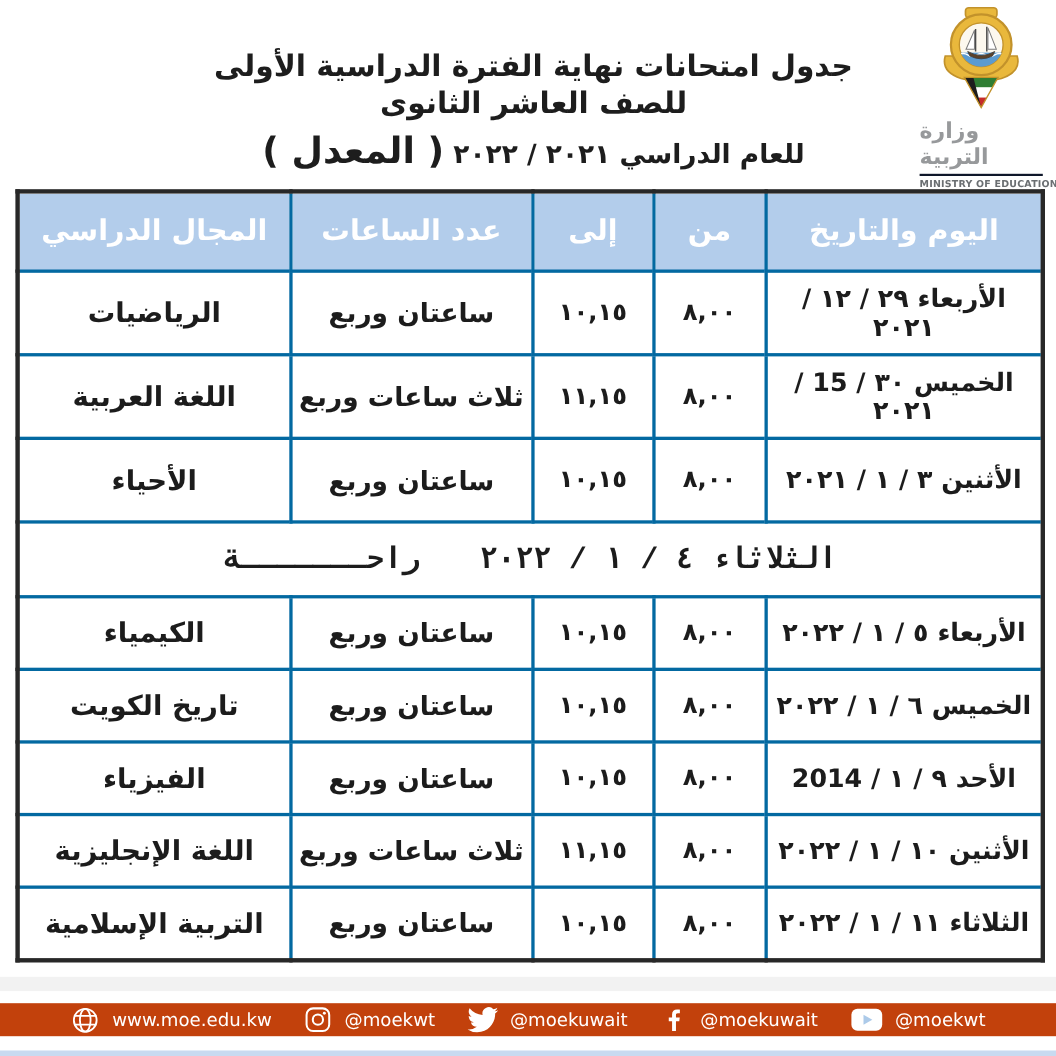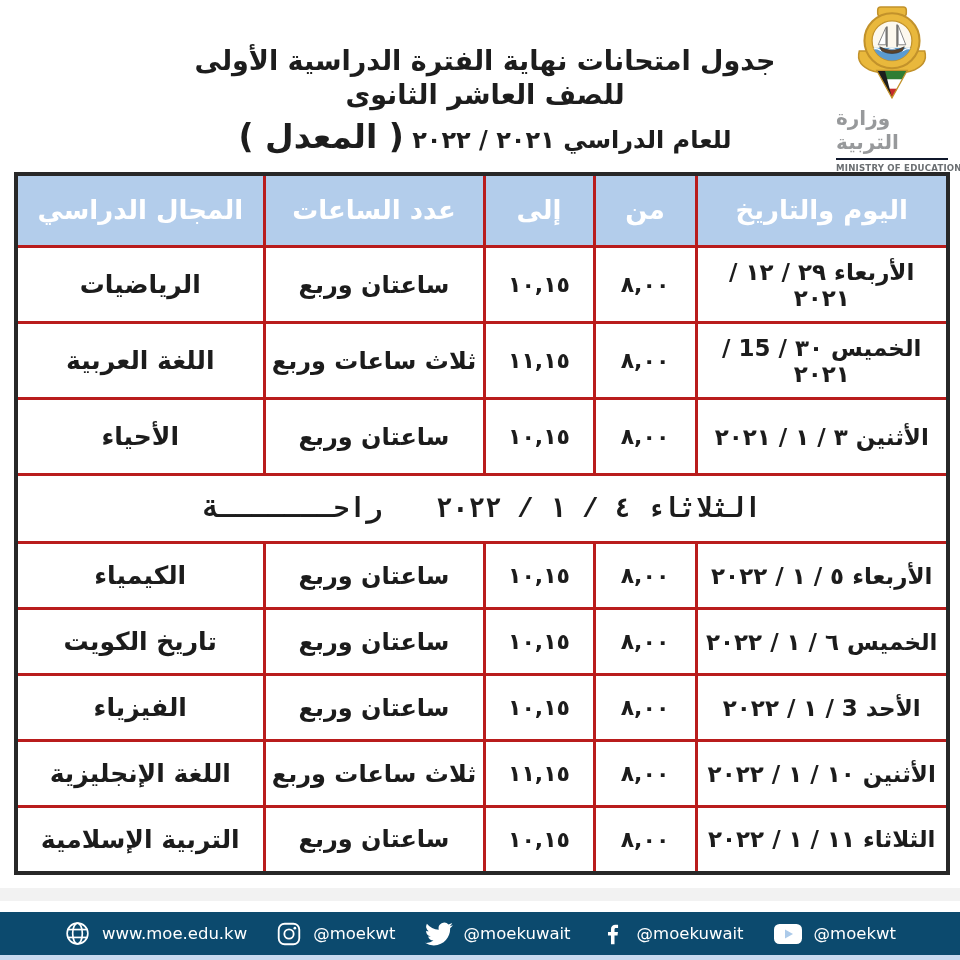--- a/index.html
+++ b/index.html
@@ -39,21 +39,21 @@
   .muadal { font-size: 33px; font-weight: bold; }
 
   
   table.schedule {
     width: 932px; margin: 16px 14px 0;
     border-collapse: collapse; table-layout: fixed;
     direction: rtl;
     border: 4px solid #282828;
   }
   .schedule th, .schedule td {
-    border: 3px solid #b91c1c;
+    border: 3px solid #0369a1;
     text-align: center; vertical-align: middle;
     font-weight: bold; color: #1c1c1c;
     overflow: hidden;
   }
   .schedule th {
     background: #b3cdeb; color: #ffffff;
     font-size: 26px; height: 73px;
   }
   tr.r-tall  td { height: 76px; }
   tr.r-rest  td { height: 68px; font-family: Liberation Mono, monospace; }
@@ -64,22 +64,22 @@
   td.c-subject { font-size: 25px; }
   td.rest-cell { font-size: 27px; }
   td.rest-cell .rest-day { margin-left: 38px; }
 
   
   .gray-band {
     position: absolute; top: 888px; left: 0; width: 100%; height: 13px;
     background: #f2f2f2;
   }
   .footer {
-    position: absolute; top: 912px; left: 0; width: 100%; height: 43px;
-    background: #0c4a6e; direction: ltr;
+    position: absolute; top: 912px; left: 0; width: 100%; height: 30px;
+    background: #c2410c; direction: ltr;
     display: flex; align-items: center; justify-content: space-between;
     padding: 0 64px;
   }
   .footer-edge {
     position: absolute; top: 955px; left: 0; width: 100%; height: 5px;
     background: #c8daf0;
   }
   .social-item {
     display: flex; align-items: center; gap: 11px;
     color: #ffffff; font-size: 16.5px; cursor: pointer;
@@ -189,21 +189,21 @@
         <td class="c-subject">الكيمياء</td>
       </tr>
       <tr class="r-short">
         <td class="c-day">الخميس ٦ / ١ / ٢٠٢٢</td>
         <td class="c-time">٨,٠٠</td>
         <td class="c-time">١٠,١٥</td>
         <td class="c-hours">ساعتان وربع</td>
         <td class="c-subject">تاريخ الكويت</td>
       </tr>
       <tr class="r-short">
-        <td class="c-day">الأحد 3 / ١ / ٢٠٢٢</td>
+        <td class="c-day">الأحد ٩ / ١ / 2014</td>
         <td class="c-time">٨,٠٠</td>
         <td class="c-time">١٠,١٥</td>
         <td class="c-hours">ساعتان وربع</td>
         <td class="c-subject">الفيزياء</td>
       </tr>
       <tr class="r-short">
         <td class="c-day">الأثنين ١٠ / ١ / ٢٠٢٢</td>
         <td class="c-time">٨,٠٠</td>
         <td class="c-time">١١,١٥</td>
         <td class="c-hours">ثلاث ساعات وربع</td>

